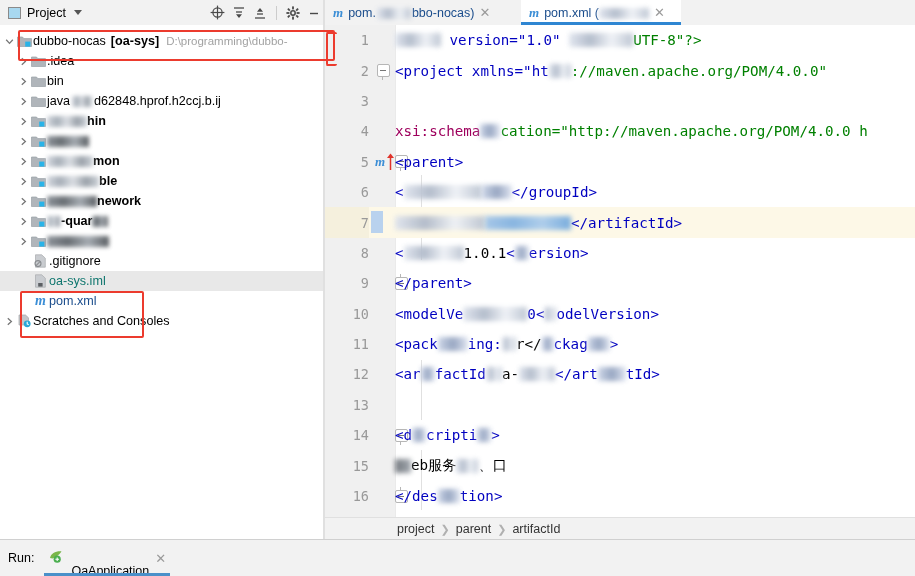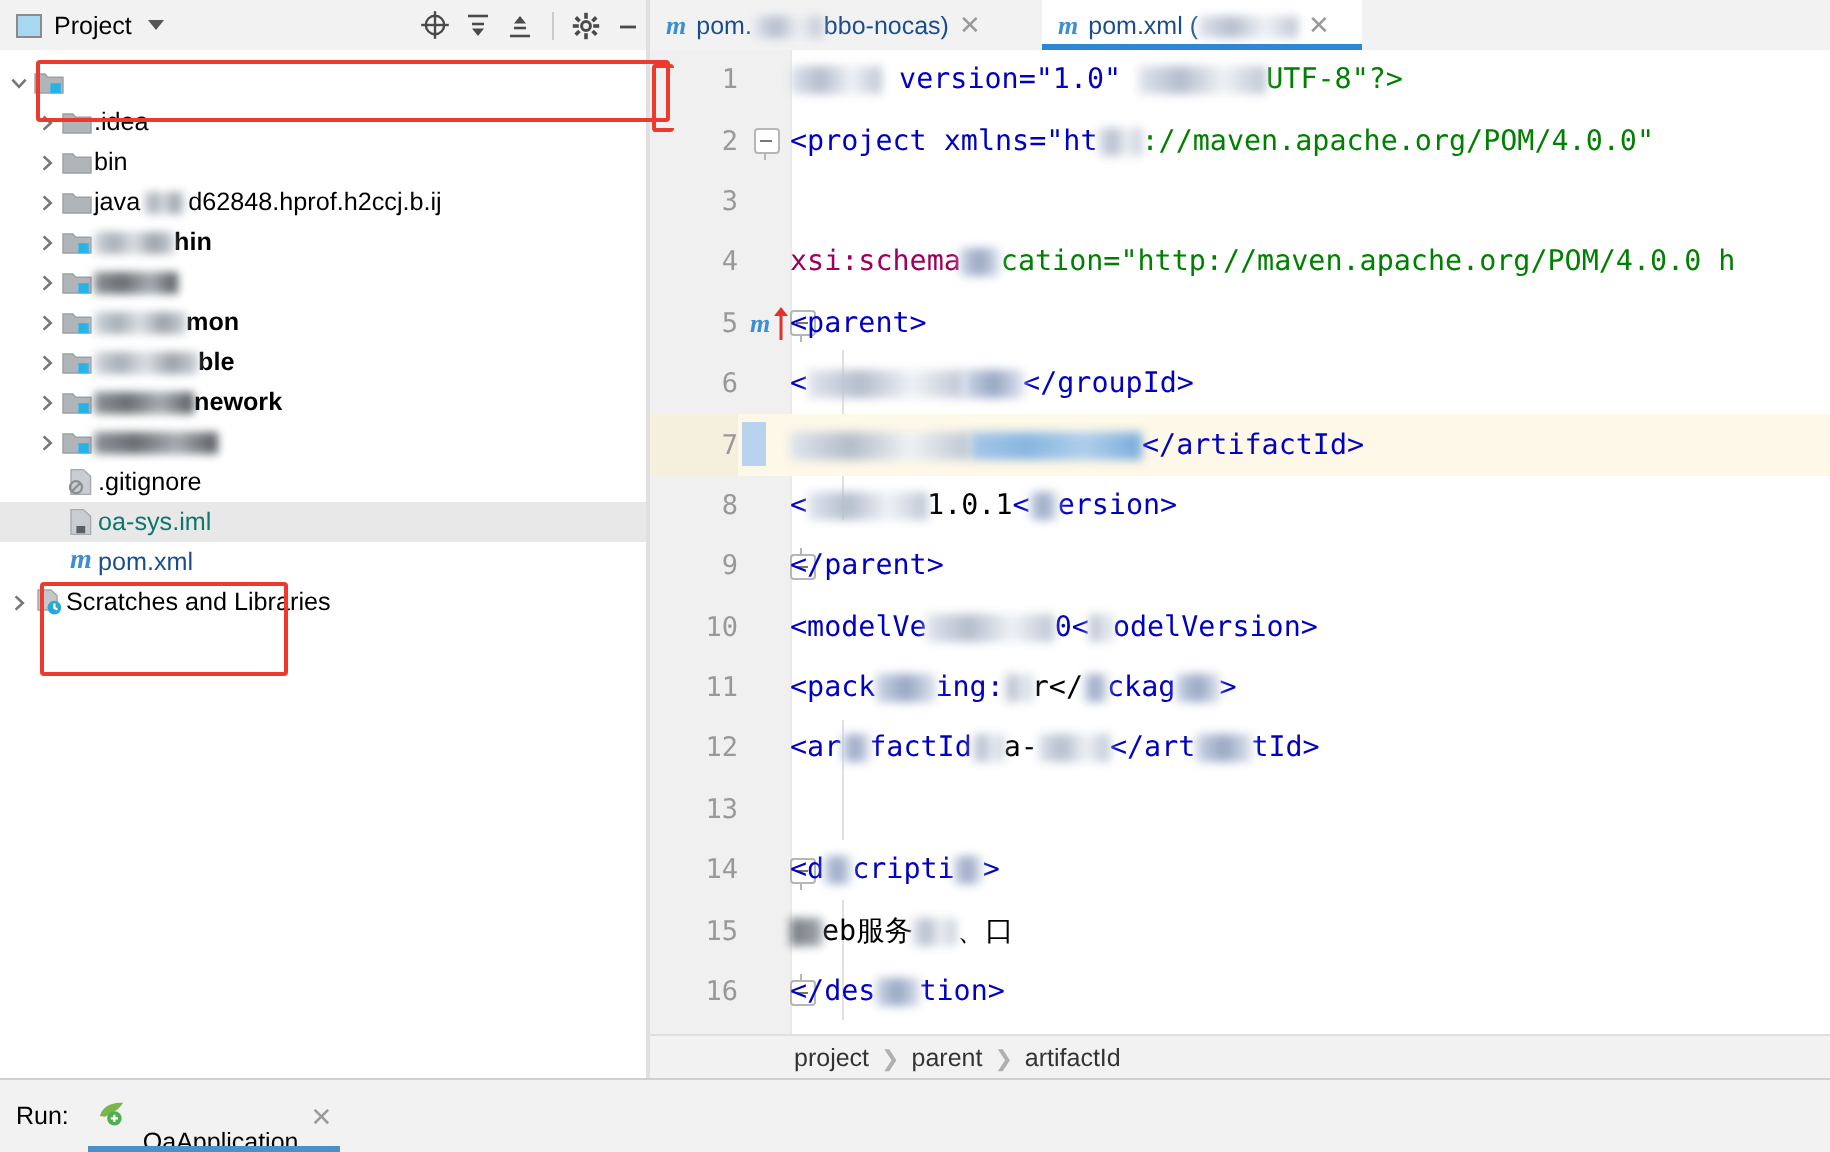--- a/index.html
+++ b/index.html
@@ -174,20 +174,25 @@
           <svg width="9" height="9" viewBox="0 0 9 9">
               <path d="M1.2 2.8 L4.5 6.4 L7.8 2.8" fill="none" stroke="#777" stroke-width="1.3"></path>
             </svg>
         </span>
         <span class="ico">
           <svg width="15" height="13" viewBox="0 0 15 13">
               <path d="M0.5 2 h5 l1.3 1.6 H14.5 V11.5 H0.5 Z" fill="#b0b5ba" stroke="#9aa0a6" stroke-width="0.7"></path>
               <rect x="8.2" y="6.6" width="5.2" height="5" fill="#28b3e8"></rect>
             </svg>
         </span>
+        <span class="lbl">
+          <span>dubbo-nocas</span>
+          <b class="mod" style="margin-left:5px">[oa-sys]</b>
+          <span class="path">D:\programming\dubbo-</span>
+        </span>
       </div>
 
       <div class="row" style="padding-left:16px;">
         <span class="arw">
           <svg width="9" height="9" viewBox="0 0 9 9">
               <path d="M2.8 1.2 L6.4 4.5 L2.8 7.8" fill="none" stroke="#777" stroke-width="1.3"></path>
             </svg>
         </span>
         <span class="ico">
           <svg width="15" height="13" viewBox="0 0 15 13">
@@ -312,20 +317,38 @@
               <rect x="8.2" y="6.6" width="5.2" height="5" fill="#28b3e8"></rect>
             </svg>
         </span>
         <span class="lbl">
           <span class="blz bl-d" style="width:50px;"></span>
           <span style="font-weight:bold">nework</span>
         </span>
       </div>
 
 
+      <div class="row" style="padding-left:16px;">
+        <span class="arw">
+          <svg width="9" height="9" viewBox="0 0 9 9">
+              <path d="M2.8 1.2 L6.4 4.5 L2.8 7.8" fill="none" stroke="#777" stroke-width="1.3"></path>
+            </svg>
+        </span>
+        <span class="ico">
+          <svg width="15" height="13" viewBox="0 0 15 13">
+              <path d="M0.5 2 h5 l1.3 1.6 H14.5 V11.5 H0.5 Z" fill="#b0b5ba" stroke="#9aa0a6" stroke-width="0.7"></path>
+              <rect x="8.2" y="6.6" width="5.2" height="5" fill="#28b3e8"></rect>
+            </svg>
+        </span>
+        <span class="lbl">
+          <span class="blz bl-g" style="width:14px;"></span>
+          <span style="font-weight:bold">-quar</span>
+          <span class="blz bl-d" style="width:16px;"></span>
+        </span>
+      </div>
 
       <div class="row" style="padding-left:16px;">
         <span class="arw">
           <svg width="9" height="9" viewBox="0 0 9 9">
               <path d="M2.8 1.2 L6.4 4.5 L2.8 7.8" fill="none" stroke="#777" stroke-width="1.3"></path>
             </svg>
         </span>
         <span class="ico">
           <svg width="15" height="13" viewBox="0 0 15 13">
               <path d="M0.5 2 h5 l1.3 1.6 H14.5 V11.5 H0.5 Z" fill="#b0b5ba" stroke="#9aa0a6" stroke-width="0.7"></path>
@@ -372,21 +395,21 @@
               <path d="M2.8 1.2 L6.4 4.5 L2.8 7.8" fill="none" stroke="#777" stroke-width="1.3"></path>
             </svg>
         </span>
         <span class="ico">
           <svg width="15" height="14" viewBox="0 0 15 14">
               <path d="M2 1 h6.5 l3 2.8 V11 H2 Z" fill="#c3c6ca" stroke="#a3a6a9" stroke-width="0.7"></path>
               <circle cx="10.2" cy="9.8" r="3.4" fill="#29a8d8"></circle>
               <path d="M10.2 7.8 v2.1 l1.5 0.9" fill="none" stroke="#fff" stroke-width="1.1"></path>
             </svg>
         </span>
-        <span class="lbl">Scratches and Libraries</span>
+        <span class="lbl">Scratches and Consoles</span>
       </div>
 
     </div>
   </div>
 
   <div class="vdiv"></div>
 
   <div class="editor">
 
     <div class="tabs">

